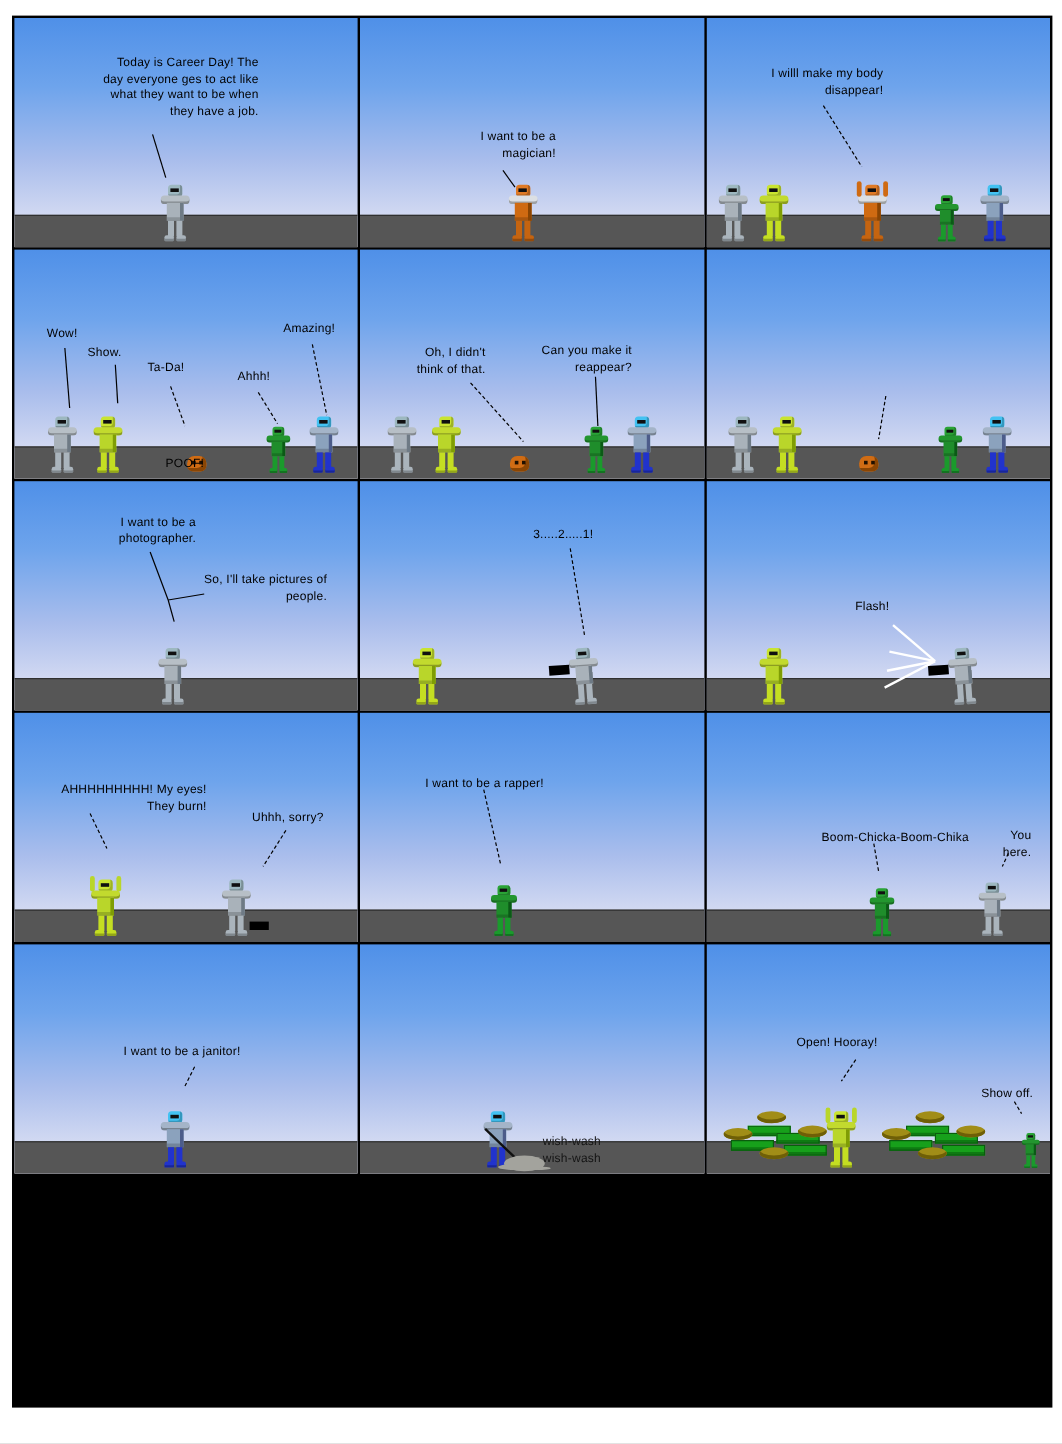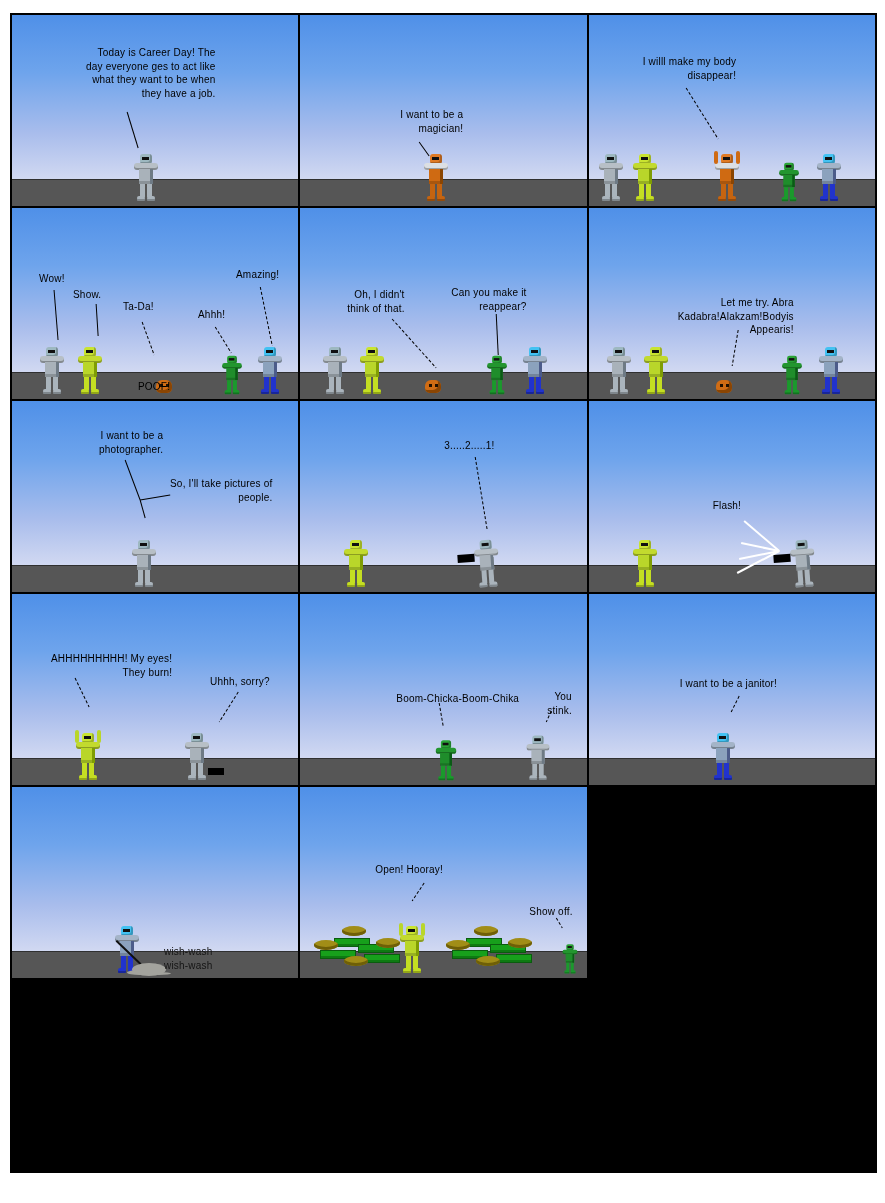--- a/index.html
+++ b/index.html
@@ -283,23 +283,20 @@
             <div class="bt-leg r"></div>
             <div class="bt-ft l"></div>
             <div class="bt-ft r"></div>
           </div>
         </div>
   </div>
   <div class="panel">
     <svg class="lines" viewBox="0 0 286 191" preserveAspectRatio="none">
           <line class="dash" x1="149" y1="122" x2="143" y2="158"></line>
         </svg>
-    <div class="sp" style="left:89px;top:88px">Let me try. Abra
-Kadabra!Alakzam!Bodyis
-Appearis!</div>
     <div class="ground"></div>
     <div class="sprites">
           <div class="bot" style="left: 18px; bottom: 4px; --head: #9db8c0; --body: #a9b2ba; --dark: #6e7a85; --legs: #aab4bc; --sh: #b7bfc6;">
             <div class="bt-head"></div>
             <div class="bt-eye"></div>
             <div class="bt-sh"></div>
             <div class="bt-torso"></div>
             <div class="bt-leg l"></div>
             <div class="bt-leg r"></div>
             <div class="bt-ft l"></div>
@@ -457,29 +454,48 @@
             <div class="bt-sh"></div>
             <div class="bt-torso"></div>
             <div class="bt-leg l"></div>
             <div class="bt-leg r"></div>
             <div class="bt-ft l"></div>
             <div class="bt-ft r"></div>
           </div>
           <div class="camg" style="left: 196px; bottom: 10px;"></div>
         </div>
   </div>
+  <div class="panel">
+    <svg class="lines" viewBox="0 0 286 191" preserveAspectRatio="none">
+          <line class="dash" x1="103" y1="64" x2="117" y2="126"></line>
+        </svg>
+    <div class="sp" style="left:54px;top:53px">I want to be a rapper!</div>
+    <div class="ground"></div>
+    <div class="sprites">
+          <div class="bot" style="left: 108px; bottom: 4px; --head: #2aa436; --body: #1f8d2b; --dark: #0b5a16; --legs: #1a9a2c; --sh: #23962f; transform: scale(0.9); transform-origin: 50% 100%;">
+            <div class="bt-head"></div>
+            <div class="bt-eye"></div>
+            <div class="bt-sh"></div>
+            <div class="bt-torso"></div>
+            <div class="bt-leg l"></div>
+            <div class="bt-leg r"></div>
+            <div class="bt-ft l"></div>
+            <div class="bt-ft r"></div>
+          </div>
+        </div>
+  </div>
 
   <div class="panel">
     <svg class="lines" viewBox="0 0 286 191" preserveAspectRatio="none">
       <line class="dash" x1="139" y1="109" x2="143" y2="132"></line>
       <line class="dash" x1="251" y1="117" x2="246" y2="128"></line>
     </svg>
     <div class="sp" style="left:96px;top:98px">Boom-Chicka-Boom-Chika</div>
     <div class="sp" style="left:247px;top:96px">You
-stink.</div>
+here.</div>
     <div class="ground"></div>
     <div class="sprites">
           <div class="bot" style="left: 134px; bottom: 4px; --head: #2aa436; --body: #1f8d2b; --dark: #0b5a16; --legs: #1a9a2c; --sh: #23962f; transform: scale(0.85); transform-origin: 50% 100%;">
             <div class="bt-head"></div>
             <div class="bt-eye"></div>
             <div class="bt-sh"></div>
             <div class="bt-torso"></div>
             <div class="bt-leg l"></div>
             <div class="bt-leg r"></div>
             <div class="bt-ft l"></div>

